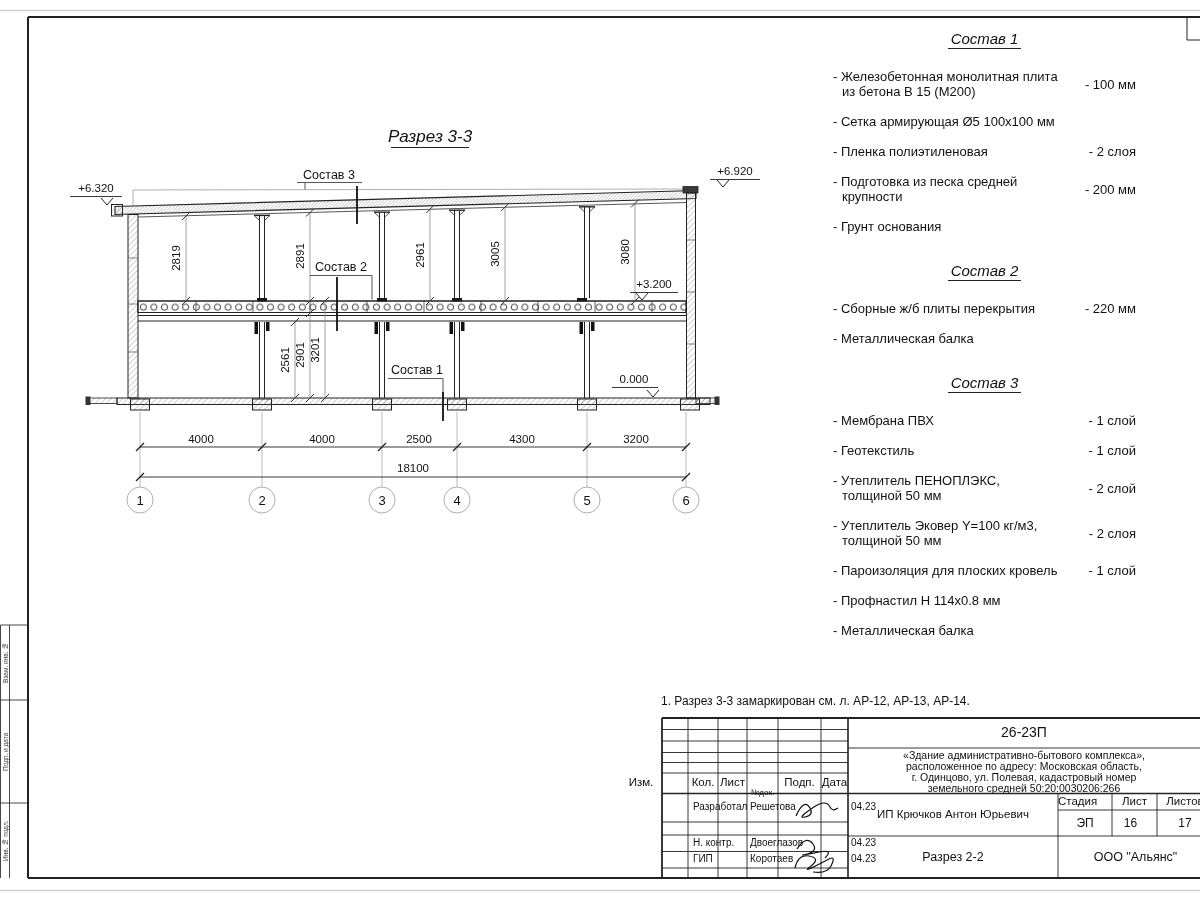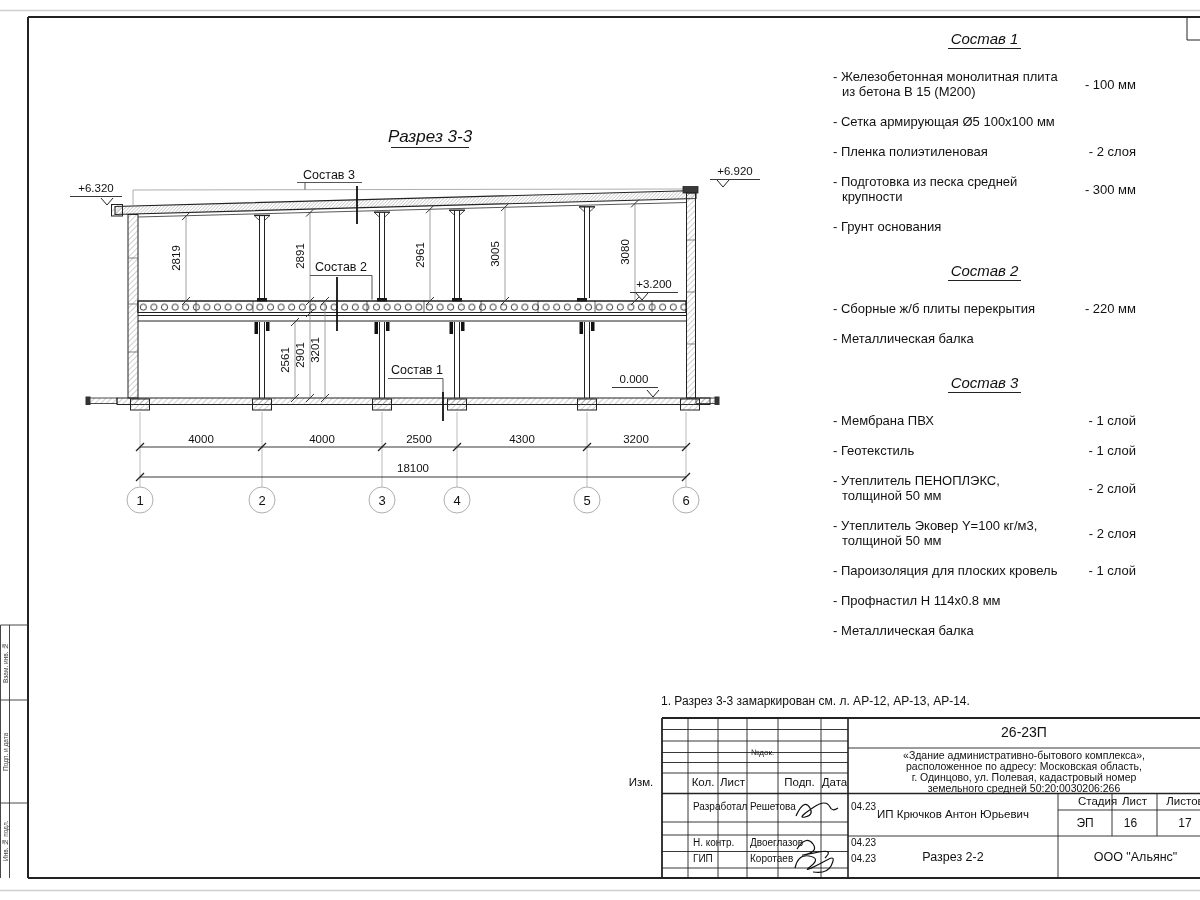--- a/index.html
+++ b/index.html
@@ -19,21 +19,21 @@
   .spec-line{font-size:13px;line-height:15px;white-space:nowrap;}
   .spec-line.cont{padding-left:9px;}
   .spec-value{font-size:13px;line-height:15px;white-space:nowrap;text-align:right;}
 
   
   #note{left:661px;top:694px;font-size:12px;}
 
   
   .tb-text{position:absolute;text-align:center;}
   .tb-colhead{position:absolute;text-align:center;font-size:11.5px;top:776px;}
-  .tb-colhead.small{font-size:8px;top:748px;}
+  .tb-colhead.small{font-size:8px;top:788px;}
   .tb-role{position:absolute;font-size:10px;margin-left:29px;}
   .side-label{position:absolute;left:0;width:10px;display:flex;align-items:center;justify-content:center;
               writing-mode:vertical-rl;transform:rotate(180deg);font-size:6.5px;color:#444;white-space:nowrap;overflow:hidden;}
 </style>
 </head>
 <body>
 
 <div id="canvas">
 
 <svg width="1200" height="900" viewBox="0 0 1200 900">
@@ -371,21 +371,21 @@
           <div class="spec-lines">
             <div class="spec-line">- Пленка полиэтиленовая</div>
           </div>
           <div class="spec-value">-  2 слоя</div>
         </div>
         <div class="spec-item">
           <div class="spec-lines">
             <div class="spec-line">- Подготовка из песка средней</div>
             <div class="spec-line cont">крупности</div>
           </div>
-          <div class="spec-value">- 300 мм</div>
+          <div class="spec-value">- 200 мм</div>
         </div>
         <div class="spec-item">
           <div class="spec-lines">
             <div class="spec-line">- Грунт основания</div>
           </div>
         </div>
       </div>
       <div class="spec-block">
         <div class="spec-title"><span class="spec-title-text">Состав 2</span></div>
         <div class="spec-item">
@@ -452,21 +452,21 @@
 <div class="tb-text" style="left:848px;width:352px;top:724px;font-size:14px;">26-23П</div>
 <div class="tb-text" id="project-lines" style="left:848px;width:352px;top:750px;font-size:10.5px;line-height:11px;">
       <div>«Здание административно-бытового комплекса»,</div>
       <div>расположенное по адресу: Московская область,</div>
       <div>г. Одинцово, ул. Полевая, кадастровый номер</div>
       <div>земельного средней 50:20:0030206:266</div>
     </div>
 <div class="tb-text" style="left:848px;width:210px;top:808px;font-size:11.5px;">ИП Крючков Антон Юрьевич</div>
 <div class="tb-text" style="left:848px;width:210px;top:850px;font-size:12.5px;">Разрез 2-2</div>
 <div class="tb-text" style="left:1058px;width:155px;top:850px;font-size:12.5px;">ООО "Альянс"</div>
-<div class="tb-text" style="left:1058px;width:31px;top:795px;font-size:11.5px;padding-left:20px;">Стадия</div>
+<div class="tb-text" style="left:1058px;width:31px;top:795px;font-size:11.5px;">Стадия</div>
 <div class="tb-text" style="left:1112px;width:45px;top:795px;font-size:11.5px;">Лист</div>
 <div class="tb-text" style="left:1157px;width:56px;top:795px;font-size:11.5px;">Листов</div>
 <div class="tb-text" style="left:1058px;width:54px;top:816px;font-size:12px;">ЭП</div>
 <div class="tb-text" style="left:1112px;width:37px;top:816px;font-size:12px;">16</div>
 <div class="tb-text" style="left:1157px;width:56px;top:816px;font-size:12px;">17</div>
 
 <div id="tb-dynamic">
       <div class="tb-colhead" style="left: 628px; width: 26px;">Изм.</div>
       <div class="tb-colhead" style="left: 688px; width: 30px;">Кол.</div>
       <div class="tb-colhead" style="left: 718px; width: 29px;">Лист</div>

